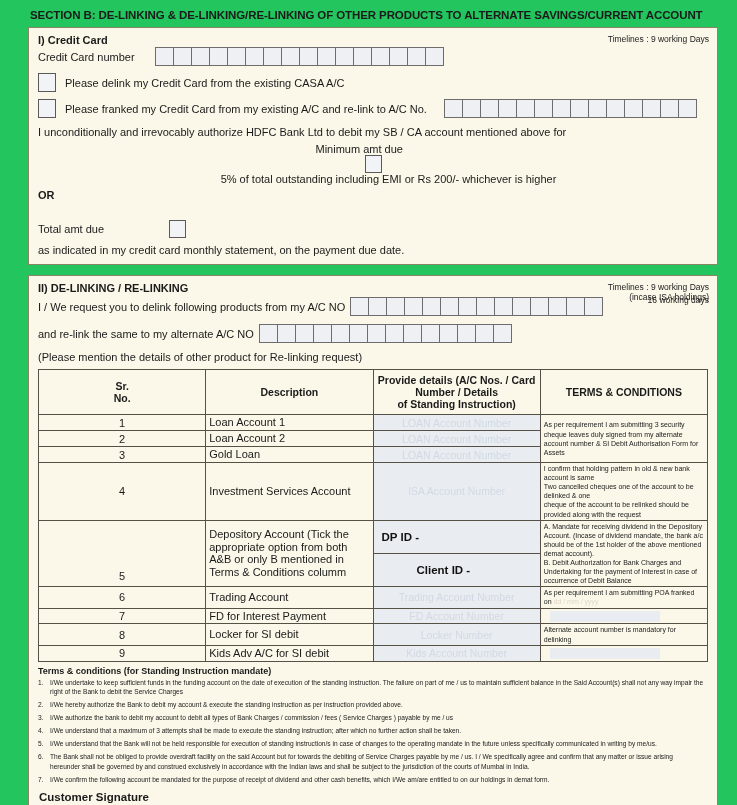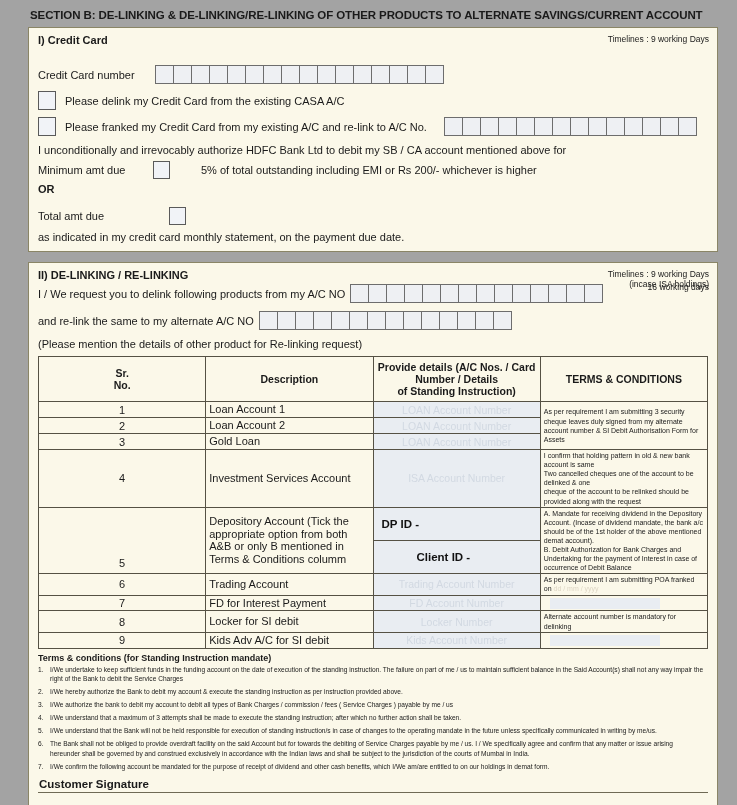--- a/index.html
+++ b/index.html
@@ -11,21 +11,21 @@
     width: 737px;
     height: 805px;
     font-family: "Liberation Sans", sans-serif;
     color: #1a1a1a;
     -webkit-font-smoothing: none;
   }
   .page {
     position: relative;
     width: 737px;
     height: 805px;
-    background: #a3a3a3;
+    background: #22c55e;
     box-sizing: border-box;
     padding: 0;
     overflow: hidden;
   }
   .section-title {
     font-size: 11.5px;
     font-weight: bold;
     letter-spacing: -0.1px;
     padding: 9px 0 6px 30px;
     white-space: nowrap;
@@ -141,21 +141,21 @@
 
 <div class="page">
 
   <div class="section-title">SECTION B: DE-LINKING &amp; DE-LINKING/RE-LINKING  OF OTHER PRODUCTS TO ALTERNATE SAVINGS/CURRENT ACCOUNT</div>
 
   <div class="panel">
     <div class="panel-inner">
       <div class="timeline" style="top:6px;">Timelines : 9 working Days</div>
       <div class="hdr-line">I) Credit Card</div>
 
-      <div class="row" style="margin-top:19px;">
+      <div class="row" style="margin-top:1px;">
         <div class="lbl" style="width:118px;">Credit Card number</div>
         <div class="boxes" id="cc-boxes">
             <span></span>
             <span></span>
             <span></span>
             <span></span>
             <span></span>
             <span></span>
             <span></span>
             <span></span>
@@ -191,29 +191,29 @@
             <span></span>
             <span></span>
             <span></span>
             <span></span>
             <span></span>
           </div>
       </div>
 
       <div class="lbl" style="margin-top:8px;">I unconditionally and irrevocably authorize HDFC Bank Ltd to debit my SB / CA account mentioned above for</div>
 
-      <div class="row" style="margin-top:5px;">
+      <div class="row" style="margin-top:5px;flex-direction:column;">
         <div class="lbl" style="width:115px;">Minimum amt due</div>
         <span class="chk sm"></span>
         <div class="lbl" style="margin-left:8px;padding-left:23px;">5% of total outstanding including EMI or Rs 200/- whichever is higher</div>
       </div>
 
       <div class="ital-b" style="margin-top:4px;">OR</div>
 
-      <div class="row" style="margin-top:12px;gap:16px;">
+      <div class="row" style="margin-top:19px;gap:16px;">
         <div class="lbl" style="width:115px;">Total amt due</div>
         <span class="chk sm"></span>
       </div>
 
       <div class="lbl" style="margin-top:6px;">as indicated in my credit card monthly statement, on the payment due date.</div>
     </div>
   </div>
 
   <div class="panel" style="margin-top:10px;">
     <div class="panel-inner" style="padding-bottom:4px;">

